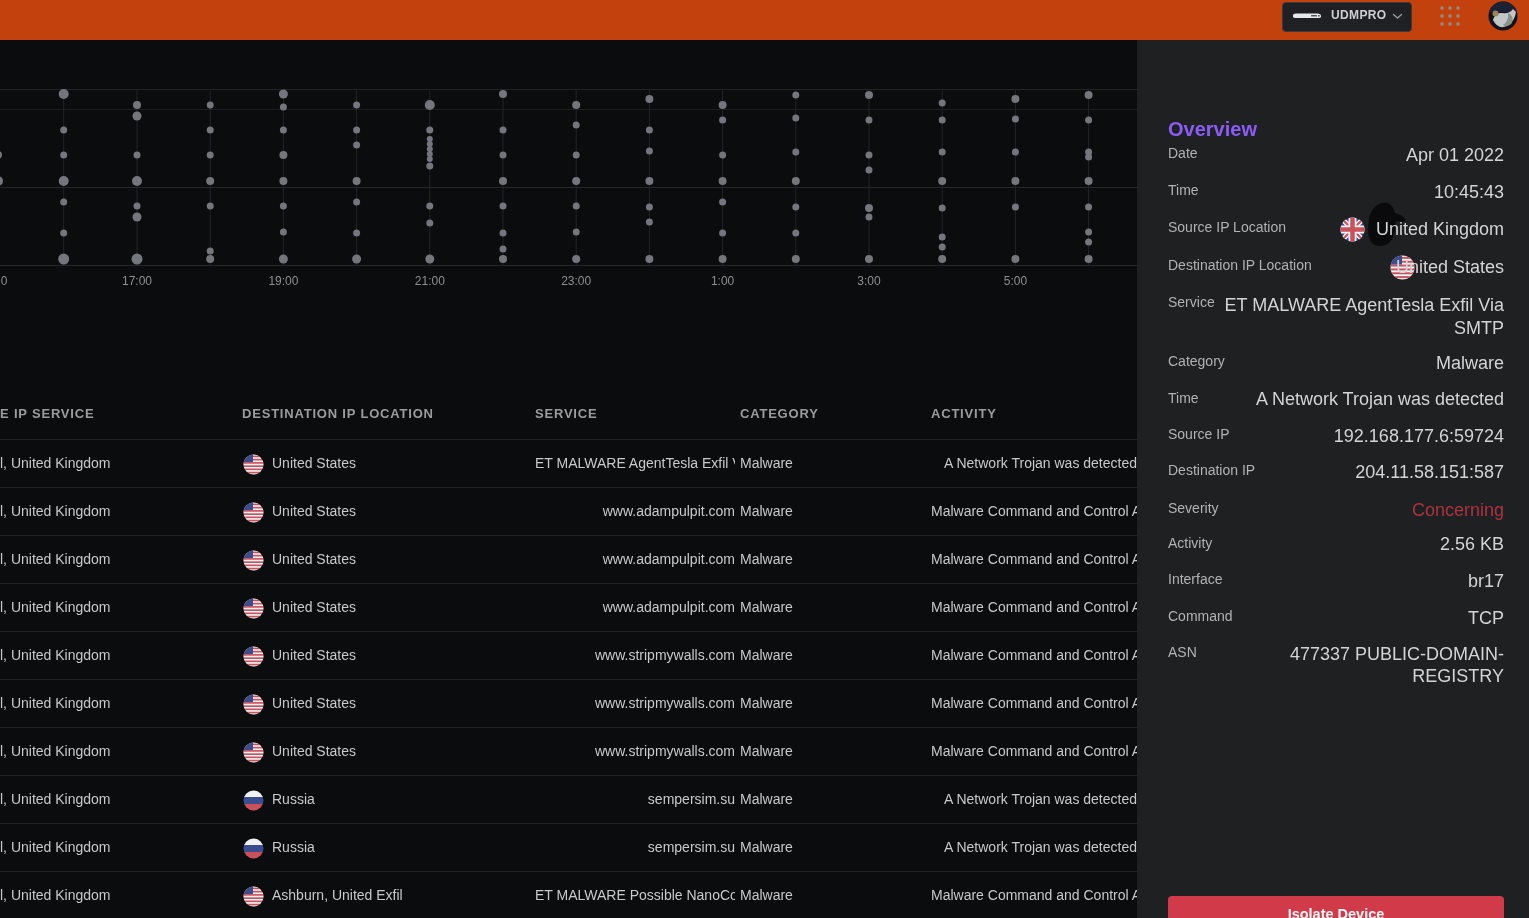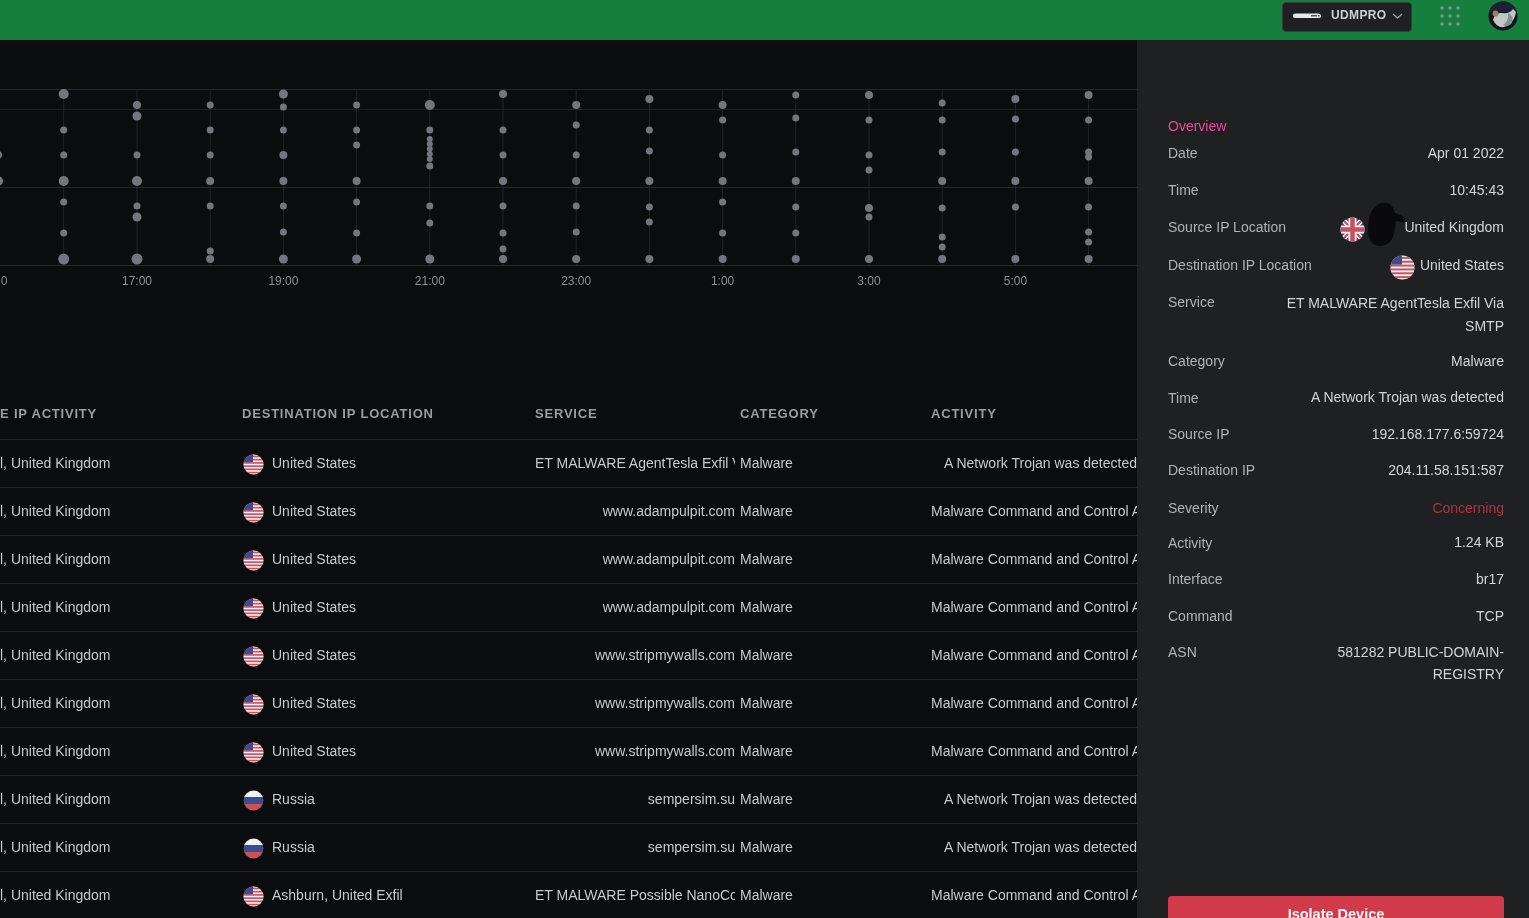--- a/index.html
+++ b/index.html
@@ -1,34 +1,34 @@
 <!DOCTYPE html>
 <html><head>
 <meta charset="utf-8">
 <style>
   * { margin:0; padding:0; box-sizing:border-box; }
   html,body { width:1529px; height:918px; overflow:hidden; background:#0b0b0d; font-family:"Liberation Sans", sans-serif; }
   .abs { position:absolute; }
   #stage { position:relative; width:1529px; height:918px; background:#0b0c0d; }
   
-  #topbar { position:absolute; left:0; top:0; width:1529px; height:40px; background:#15803d; }
+  #topbar { position:absolute; left:0; top:0; width:1529px; height:40px; background:#c2410c; }
   #udmbox { position:absolute; left:1282px; top:2px; width:130px; height:30px; border:1px solid #3a3b3f; border-radius:4px; background:#1f2024; }
   #udmtext { position:absolute; left:1331px; top:8px; font-size:12px; font-weight:bold; letter-spacing:0.35px; color:#cfd0d3; }
   
   #tabs { position:absolute; left:0; top:40px; width:1137px; height:49px; border-bottom:1px solid #242529; }
   .tab { position:absolute; top:0; height:49px; line-height:50px; font-size:14px; }
   
   .th { position:absolute; font-size:13px; font-weight:bold; letter-spacing:0.8px; color:#9a9ca0; top:406px; }
   .cell { position:absolute; font-size:14px; color:#c7c9cc; white-space:nowrap;text-align:right; }
   .rowline { position:absolute; left:0; width:1529px; height:1px; background:#202124; }
   
   #panel { position:absolute; left:1137px; top:40px; width:392px; height:878px; background:#1f2021; }
   #phead { position:absolute; left:0; top:0; width:392px; height:49px; border-bottom:1px solid #2e2f31; }
   .plabel { position:absolute; left:31px; font-size:14px; color:#b0b2b5; white-space:nowrap; }
-  .pvalue { position:absolute; right:25px; font-size:14px; color:#d2d4d7; white-space:nowrap; text-align:right; }
+  .pvalue { position:absolute; right:25px; font-size:18px; color:#d2d4d7; white-space:nowrap; text-align:right; }
   .btn { position:absolute; left:31px; width:336px; height:36px; background:#d03a49; border-radius:4px; color:#f6f7f8; font-size:14.5px; font-weight:bold; text-align:center; line-height:36px; }
 </style>
 </head>
 <body>
 <div id="stage">
 
   <svg class="abs" style="left:0;top:0" width="1137" height="300" viewBox="0 0 1137 300">
     <g id="grid">
         <line x1="0" y1="89.5" x2="1137" y2="89.5" stroke="#232428" stroke-width="1"></line>
         <line x1="0" y1="109.5" x2="1137" y2="109.5" stroke="#1d1e22" stroke-width="1"></line>
@@ -210,21 +210,21 @@
         <rect width="30" height="30" fill="#11131e"></rect>
         <rect y="0" width="30" height="11" fill="#1c2133"></rect>
         <path d="M5 19 Q7 11 14 12 Q22 13 25 8 L28 11 Q27 20 19 25 Q10 29 5 19 Z" fill="#c3c6c9"></path>
         <path d="M20 12 Q26 14 24 22 Q20 27 15 24 Q21 20 20 12 Z" fill="#8a9388"></path>
         <circle cx="7.5" cy="12.5" r="3" fill="#9b8357"></circle>
       </g>
     </svg>
   </div>
 
   <div id="tablewrap">
-    <div class="th" style="left:0;">E IP ACTIVITY</div>
+    <div class="th" style="left:0;">E IP SERVICE</div>
     <div class="th" style="left:242px;">DESTINATION IP LOCATION</div>
     <div class="th" style="left:535px;">SERVICE</div>
     <div class="th" style="left:740px;">CATEGORY</div>
     <div class="th" style="left:931px;">ACTIVITY</div>
     <div id="rows">
         <div class="rowline" style="top:439px"></div>
         <div class="rowline" style="top:487px"></div>
         <div class="cell" style="left:0;top:455px;">l, United Kingdom</div>
         <div class="abs" style="left:243px;top:453.5px;"><svg width="21" height="21" viewBox="0 0 21 21">
             <defs></defs>
@@ -448,40 +448,40 @@
             </g>
           </svg></div>
         <div class="cell" style="left:272px;top:887px;">Ashburn, United Exfil</div>
         <div class="cell" style="left:535px;top:887px;width:200px;overflow:hidden;">ET MALWARE Possible NanoCor</div>
         <div class="cell" style="left:740px;top:887px;">Malware</div>
         <div class="cell" style="left:931px;top:887px;width:206px;overflow:hidden;">Malware Command and Control A</div>
       </div>
   </div>
 
   <div id="panel">
-    <div class="abs" style="left:31px;top:78px;font-size:14px;font-weight:normal;color:#ec4899;">Overview</div>
+    <div class="abs" style="left:31px;top:78px;font-size:20px;font-weight:bold;color:#8b5cf6;">Overview</div>
     <div id="prow">
         <div class="plabel" style="top:105px">Date</div>
         <div class="pvalue" style="top:104.5px">Apr 01 2022</div>
         <div class="plabel" style="top:142px">Time</div>
         <div class="pvalue" style="top:141.5px">10:45:43</div>
         <div class="plabel" style="top:178.5px">Source IP Location</div>
         <div class="plabel" style="top:216.5px">Destination IP Location</div>
         <div class="plabel" style="top:254px">Service</div>
         <div class="plabel" style="top:313px">Category</div>
         <div class="pvalue" style="top:312.5px">Malware</div>
         <div class="plabel" style="top:349.5px">Time</div>
         <div class="pvalue" style="top:349px">A Network Trojan was detected</div>
         <div class="plabel" style="top:386px">Source IP</div>
         <div class="pvalue" style="top:385.5px">192.168.177.6:59724</div>
         <div class="plabel" style="top:422px">Destination IP</div>
         <div class="pvalue" style="top:421.5px">204.11.58.151:587</div>
         <div class="plabel" style="top:460px">Severity</div>
         <div class="plabel" style="top:494.5px">Activity</div>
-        <div class="pvalue" style="top:494px">1.24 KB</div>
+        <div class="pvalue" style="top:494px">2.56 KB</div>
         <div class="plabel" style="top:531px">Interface</div>
         <div class="pvalue" style="top:530.5px">br17</div>
         <div class="plabel" style="top:568px">Command</div>
         <div class="pvalue" style="top:567.5px">TCP</div>
         <div class="plabel" style="top:603.5px">ASN</div>
         <div class="abs" style="left:203px;top:176.5px"><svg width="25" height="25" viewBox="0 0 25 25">
             <clipPath id="uk1">
               <circle cx="12.5" cy="12.5" r="12"></circle>
             </clipPath>
             <g clip-path="url(#uk1)">
@@ -508,19 +508,19 @@
               <rect y="13.46" width="25" height="1.92" fill="#c8515c"></rect>
               <rect y="17.31" width="25" height="1.92" fill="#c8515c"></rect>
               <rect y="21.15" width="25" height="1.92" fill="#c8515c"></rect>
               <rect width="12" height="9.6" fill="#3a4d8f"></rect>
             </g>
           </svg></div>
         <div class="pvalue" style="top:217px">United States</div>
         <div class="pvalue" style="top:254.5px">ET MALWARE AgentTesla Exfil Via</div>
         <div class="pvalue" style="top:277.5px">SMTP</div>
         <div class="pvalue" style="top:460px;color:#ac3340;">Concerning</div>
-        <div class="pvalue" style="top:604px">581282 PUBLIC-DOMAIN-</div>
+        <div class="pvalue" style="top:604px">477337 PUBLIC-DOMAIN-</div>
         <div class="pvalue" style="top:626px">REGISTRY</div>
       </div>
     <div class="btn" style="top:856px;">Isolate Device</div>
   </div>
 
 </div>
 
 </body></html>

